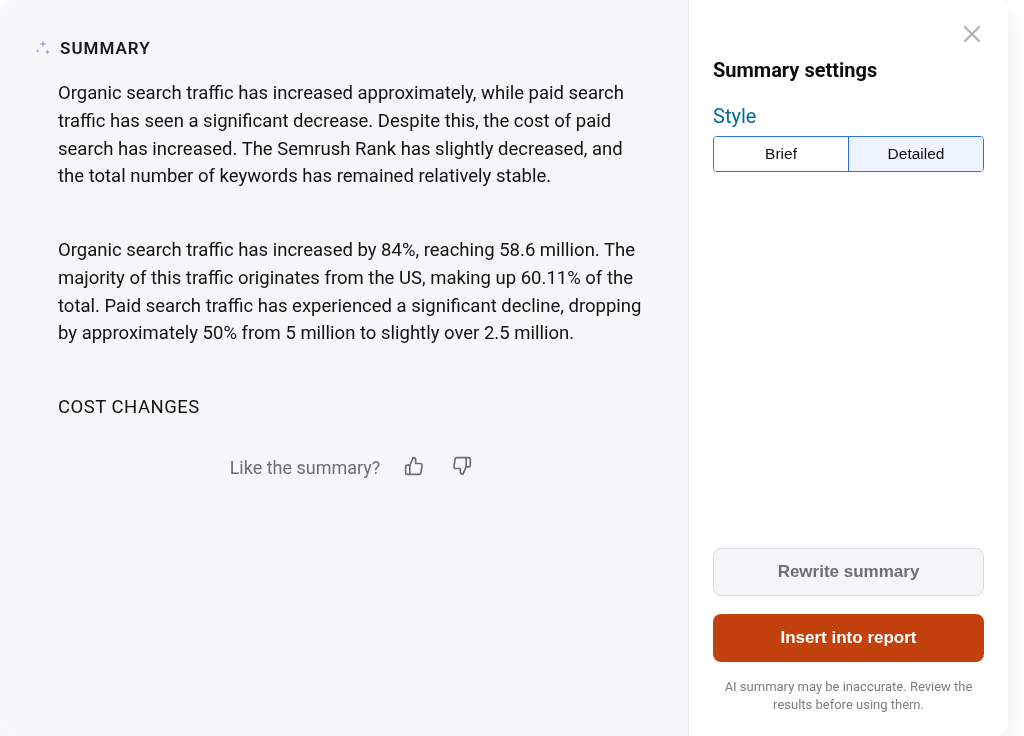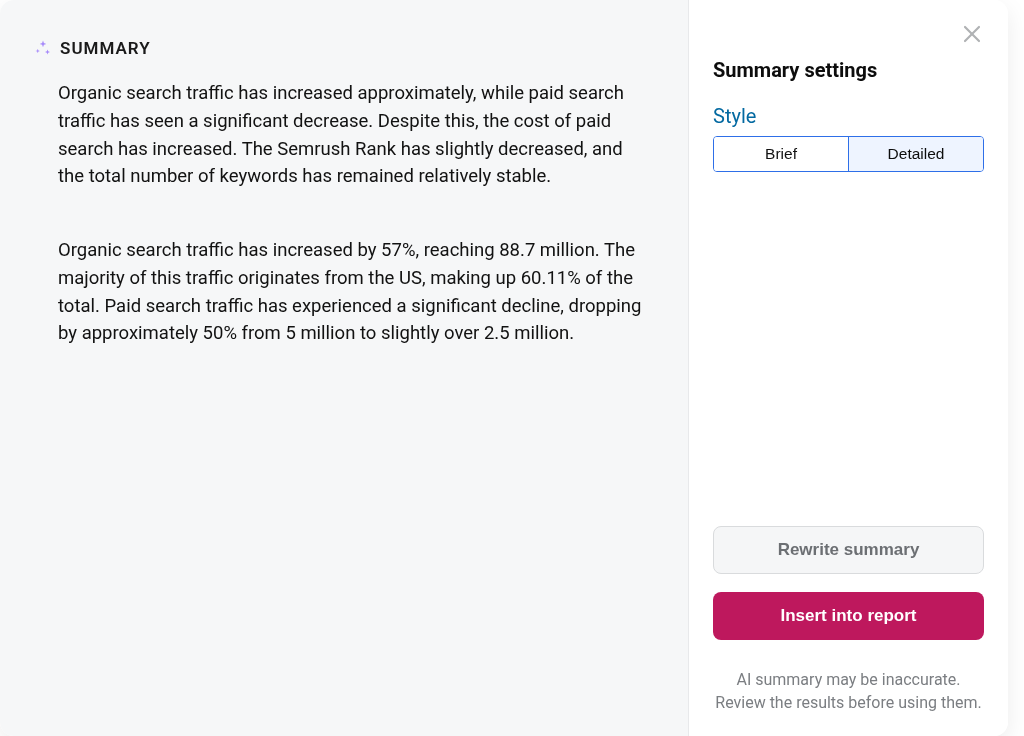--- a/index.html
+++ b/index.html
@@ -154,26 +154,26 @@
     cursor: pointer;
     border: 1px solid transparent;
   }
   .rewrite-btn {
     background: #f5f6f7;
     border: 1px solid #d9dbdd;
     color: #6c6f73;
     margin-bottom: 18px;
   }
   .insert-btn {
-    background: #be185d;
+    background: #c2410c;
     color: #ffffff;
-    margin-bottom: 29px;
+    margin-bottom: 16px;
   }
   .disclaimer {
-    font-size: 16px;
+    font-size: 13px;
     color: #7b7e82;
     text-align: center;
     line-height: 1.4;
   }
 </style>
 </head>
 <body>
 
 <div class="app">
 
@@ -183,23 +183,43 @@
         <svg viewBox="0 0 24 24" fill="currentColor">
           <path d="M12 2l1.2 3.3L16.5 6.5 13.2 7.7 12 11 10.8 7.7 7.5 6.5 10.8 5.3 12 2zM5 13l.8 2.2L8 16l-2.2.8L5 19l-.8-2.2L2 16l2.2-.8L5 13zM18 14l.9 2.4L21.3 17.3 18.9 18.2 18 20.6 17.1 18.2 14.7 17.3 17.1 16.4 18 14z"></path>
         </svg>
       </span>
       <div class="summary-title">SUMMARY</div>
     </div>
 
     <div class="summary-body">
       <div class="paragraph">Organic search traffic has increased approximately, while paid search traffic has seen a significant decrease. Despite this, the cost of paid search has increased. The Semrush Rank has slightly decreased, and the total number of keywords has remained relatively stable.</div>
 
-      <div class="paragraph">Organic search traffic has increased by 57%, reaching 88.7 million. The majority of this traffic originates from the US, making up 60.11% of the total. Paid search traffic has experienced a significant decline, dropping by approximately 50% from 5 million to slightly over 2.5 million.</div>
-
-
+      <div class="paragraph">Organic search traffic has increased by 84%, reaching 58.6 million. The majority of this traffic originates from the US, making up 60.11% of the total. Paid search traffic has experienced a significant decline, dropping by approximately 50% from 5 million to slightly over 2.5 million.</div>
+
+      <div class="section-heading">COST CHANGES</div>
+
+      <div class="feedback-row">
+        <span>Like the summary?</span>
+        <button class="thumb-btn" aria-label="thumbs up">
+          <span>
+            <svg viewBox="0 0 24 24" fill="none" stroke="currentColor" stroke-width="2" stroke-linecap="round" stroke-linejoin="round">
+              <path d="M14 9V5a3 3 0 0 0-3-3l-4 9v11h11.28a2 2 0 0 0 2-1.7l1.38-9a2 2 0 0 0-2-2.3H14z"></path>
+              <path d="M7 22H4a2 2 0 0 1-2-2v-7a2 2 0 0 1 2-2h3"></path>
+            </svg>
+          </span>
+        </button>
+        <button class="thumb-btn" aria-label="thumbs down">
+          <span>
+            <svg viewBox="0 0 24 24" fill="none" stroke="currentColor" stroke-width="2" stroke-linecap="round" stroke-linejoin="round">
+              <path d="M10 15v4a3 3 0 0 0 3 3l4-9V2H5.72a2 2 0 0 0-2 1.7l-1.38 9a2 2 0 0 0 2 2.3H10z"></path>
+              <path d="M17 2h3a2 2 0 0 1 2 2v7a2 2 0 0 1-2 2h-3"></path>
+            </svg>
+          </span>
+        </button>
+      </div>
     </div>
   </div>
 
   <div class="settings-pane">
     <button class="close-btn" aria-label="close">
       <span>
         <svg viewBox="0 0 24 24" fill="none" stroke="currentColor" stroke-width="2.2" stroke-linecap="round">
           <line x1="5" y1="5" x2="19" y2="19"></line>
           <line x1="19" y1="5" x2="5" y2="19"></line>
         </svg>

